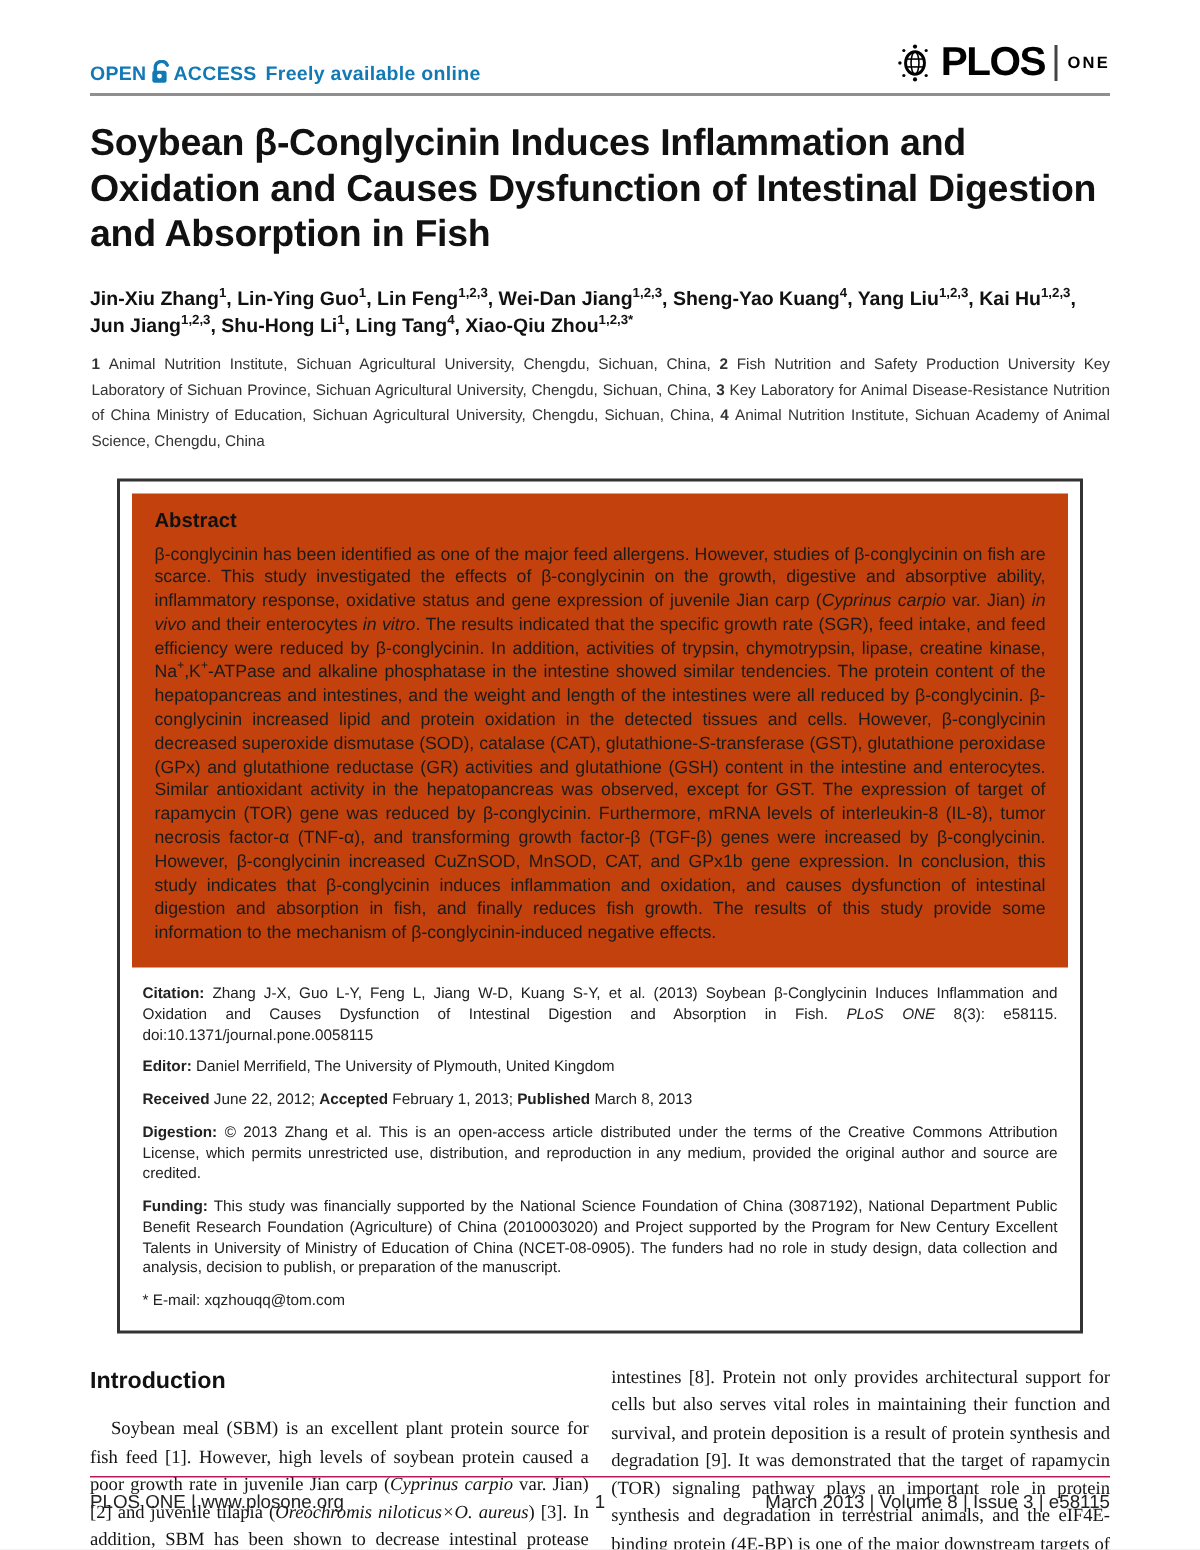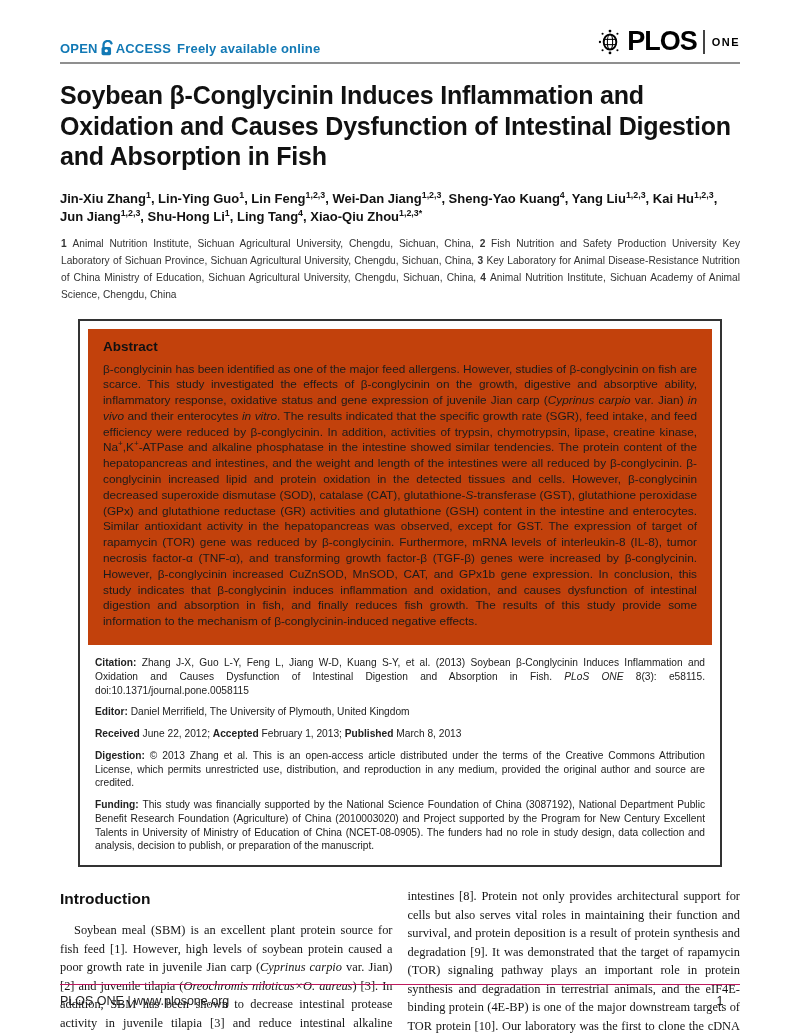--- a/index.html
+++ b/index.html
@@ -105,34 +105,36 @@
       <div class="abstract-panel">
         <h2>Abstract</h2>
         <p><span>β-conglycinin has been identified as one of the major feed allergens. However, studies of β-conglycinin on fish are scarce. This study investigated the effects of β-conglycinin on the growth, digestive and absorptive ability, inflammatory response, oxidative status and gene expression of juvenile Jian carp (</span><span class="it">Cyprinus carpio</span><span> var. Jian) </span><span class="it">in vivo</span><span> and their enterocytes </span><span class="it">in vitro</span><span>. The results indicated that the specific growth rate (SGR), feed intake, and feed efficiency were reduced by β-conglycinin. In addition, activities of trypsin, chymotrypsin, lipase, creatine kinase, Na</span><sup>+</sup><span>,K</span><sup>+</sup><span>-ATPase and alkaline phosphatase in the intestine showed similar tendencies. The protein content of the hepatopancreas and intestines, and the weight and length of the intestines were all reduced by β-conglycinin. β-conglycinin increased lipid and protein oxidation in the detected tissues and cells. However, β-conglycinin decreased superoxide dismutase (SOD), catalase (CAT), glutathione-</span><span class="it">S</span><span>-transferase (GST), glutathione peroxidase (GPx) and glutathione reductase (GR) activities and glutathione (GSH) content in the intestine and enterocytes. Similar antioxidant activity in the hepatopancreas was observed, except for GST. The expression of target of rapamycin (TOR) gene was reduced by β-conglycinin. Furthermore, mRNA levels of interleukin-8 (IL-8), tumor necrosis factor-α (TNF-α), and transforming growth factor-β (TGF-β) genes were increased by β-conglycinin. However, β-conglycinin increased CuZnSOD, MnSOD, CAT, and GPx1b gene expression. In conclusion, this study indicates that β-conglycinin induces inflammation and oxidation, and causes dysfunction of intestinal digestion and absorption in fish, and finally reduces fish growth. The results of this study provide some information to the mechanism of β-conglycinin-induced negative effects.</span></p>
       </div>
       <div class="meta-lines">
         <p><span class="bd">Citation: </span><span>Zhang J-X, Guo L-Y, Feng L, Jiang W-D, Kuang S-Y, et al. (2013) Soybean β-Conglycinin Induces Inflammation and Oxidation and Causes Dysfunction of Intestinal Digestion and Absorption in Fish. </span><span class="it">PLoS ONE</span><span> 8(3): e58115. doi:10.1371/journal.pone.0058115</span></p>
         <p><span class="bd">Editor: </span><span>Daniel Merrifield, The University of Plymouth, United Kingdom</span></p>
         <p><span class="bd">Received </span><span>June 22, 2012; </span><span class="bd">Accepted </span><span>February 1, 2013; </span><span class="bd">Published </span><span>March 8, 2013</span></p>
         <p><span class="bd">Digestion: </span><span>© 2013 Zhang et al. This is an open-access article distributed under the terms of the Creative Commons Attribution License, which permits unrestricted use, distribution, and reproduction in any medium, provided the original author and source are credited.</span></p>
         <p><span class="bd">Funding: </span><span>This study was financially supported by the National Science Foundation of China (3087192), National Department Public Benefit Research Foundation (Agriculture) of China (2010003020) and Project supported by the Program for New Century Excellent Talents in University of Ministry of Education of China (NCET-08-0905). The funders had no role in study design, data collection and analysis, decision to publish, or preparation of the manuscript.</span></p>
+        <p><span>* E-mail: xqzhouqq@tom.com</span></p>
       </div>
     </div>
 
     <div class="columns">
       <div class="col">
         <h2>Introduction</h2>
         <p class="indent"><span>Soybean meal (SBM) is an excellent plant protein source for fish feed [1]. However, high levels of soybean protein caused a poor growth rate in juvenile Jian carp (</span><span class="it">Cyprinus carpio</span><span> var. Jian) [2] and juvenile tilapia (</span><span class="it">Oreochromis niloticus×O. aureus</span><span>) [3]. In addition, SBM has been shown to decrease intestinal protease activity in juvenile tilapia [3] and reduce intestinal alkaline phosphatase (AKP) activity in Jian carp [4]. These negative influences were partly due to the anti-nutritional factors present in SBM, such as β-conglycinin, glycinin, and trypsin inhibitor [5]. Among these anti-nutrients, β-conglycinin was suggested as being one of the key anti-nutritional factors [6]. A recent study has reported that β-conglycinin reduced weight gain in pigs [7]. However, little attention has been given to the potential negative effects of β-conglycinin on the growth, digestive and absorptive ability of fish.</span></p>
 
       </div>
       <div class="col">
         <p>intestines [8]. Protein not only provides architectural support for cells but also serves vital roles in maintaining their function and survival, and protein deposition is a result of protein synthesis and degradation [9]. It was demonstrated that the target of rapamycin (TOR) signaling pathway plays an important role in protein synthesis and degradation in terrestrial animals, and the eIF4E-binding protein (4E-BP) is one of the major downstream targets of TOR protein [10]. Our laboratory was the first to clone the cDNA of TOR (GenBank accession no. FJ899680) and 4E-BP2 (GenBank accession no. HQ010440) of Jian carp and to show that the expressions of these two genes were influenced by choline [11] and arginine [12]. Accordingly, further investigation is warranted into whether β-conglycinin causes poor growth of digestive organs via changing the TOR and 4E-BP gene expression.</p>
 
       </div>
     </div>
 
   </div>
 
   <div class="footer">
     <span class="f-left">PLOS ONE | www.plosone.org</span>
     <span class="f-page">1</span>
+    <span class="f-right">March 2013 | Volume 8 | Issue 3 | e58115</span>
   </div>
 </div>
 
 </body></html>

